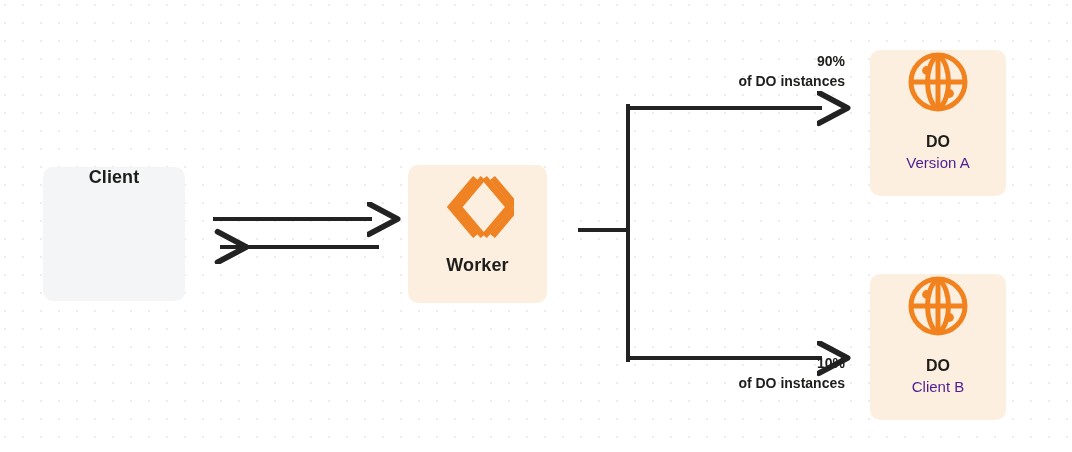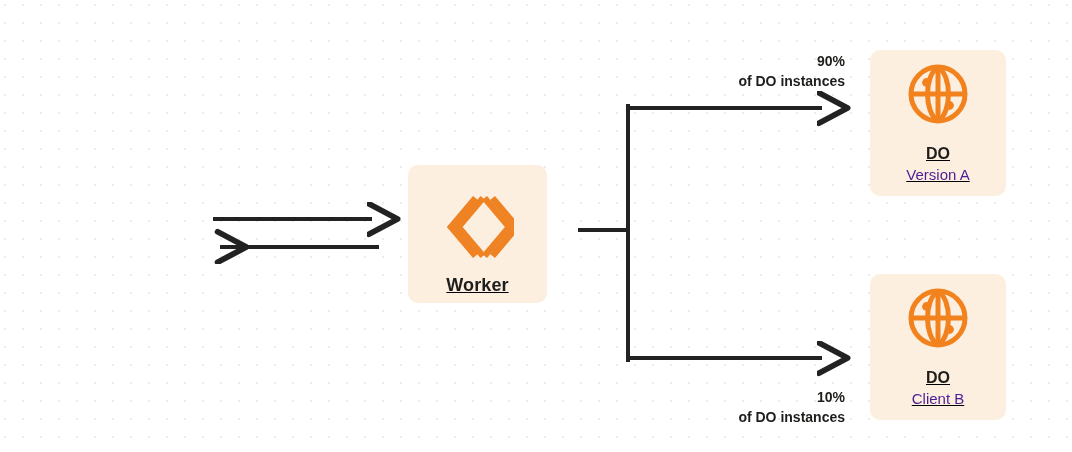--- a/index.html
+++ b/index.html
@@ -28,35 +28,33 @@
     background-position: 4px 4px;
   }
 
   
   .node {
     position: absolute;
     border-radius: 10px;
     display: flex;
     flex-direction: column;
     align-items: center;
-    justify-content: center;
-    text-decoration: underline;
   }
 
   .node-client {
     left: 43px;  top: 167px;
     width: 142px; height: 134px;
     background: #f4f5f7;
   }
 
   .node-worker {
     left: 408px; top: 165px;
     width: 139px; height: 138px;
     background: #fdefdf;
-    padding-top: 21px;
+    padding-top: 8px;
   }
 
   .node-do-a {
     left: 870px; top: 50px;
     width: 136px; height: 146px;
     background: #fdefdf;
   }
 
   .node-do-b {
     left: 870px; top: 274px;
@@ -108,21 +106,21 @@
     position: absolute;
     text-align: right;
     font-size: 14px;
     font-weight: bold;
     color: #1d1d1b;
     line-height: 1.42;
     width: 240px;
   }
 
   .edge-label-top    { left: 605px; top: 52px; }
-  .edge-label-bottom { left: 605px; top: 388px; }
+  .edge-label-bottom { left: 605px; top: 354px; }
 
   .edge-label .pct { display: block; }
   .edge-label .desc { display: block; }
 </style>
 </head>
 <body>
 
 <div id="canvas">
 
   <svg id="connectors" viewBox="0 0 1072 452" width="1072" height="452" aria-hidden="true">
@@ -153,20 +151,23 @@
 
     <g>
       <line x1="626" y1="108" x2="822" y2="108" stroke="#222222" stroke-width="4" stroke-linecap="butt" marker-end="url(#arrow-right)"></line>
     </g>
 
     <g>
       <line x1="626" y1="358" x2="822" y2="358" stroke="#222222" stroke-width="4" stroke-linecap="butt" marker-end="url(#arrow-right)"></line>
     </g>
   </svg>
 
+  <div class="node node-client">
+    <span class="node-title">Client</span>
+  </div>
 
   <div class="node node-worker">
     <span class="node-icon">
       <svg width="72" height="68" viewBox="0 0 72 68" aria-hidden="true">
 
         <path d="M33.5 5 L9 34 L33.5 63" fill="none" stroke="#ef8222" stroke-width="6.4" stroke-linecap="butt" stroke-linejoin="miter"></path>
         <path d="M33.5 5 L39.5 5 L15 34 L39.5 63 L33.5 63" fill="none" stroke="#ef8222" stroke-width="0"></path>
 
         <path d="M41 5 L16.5 34 L41 63" fill="none" stroke="#ef8222" stroke-width="6.4" stroke-linecap="butt" stroke-linejoin="miter"></path>
 

